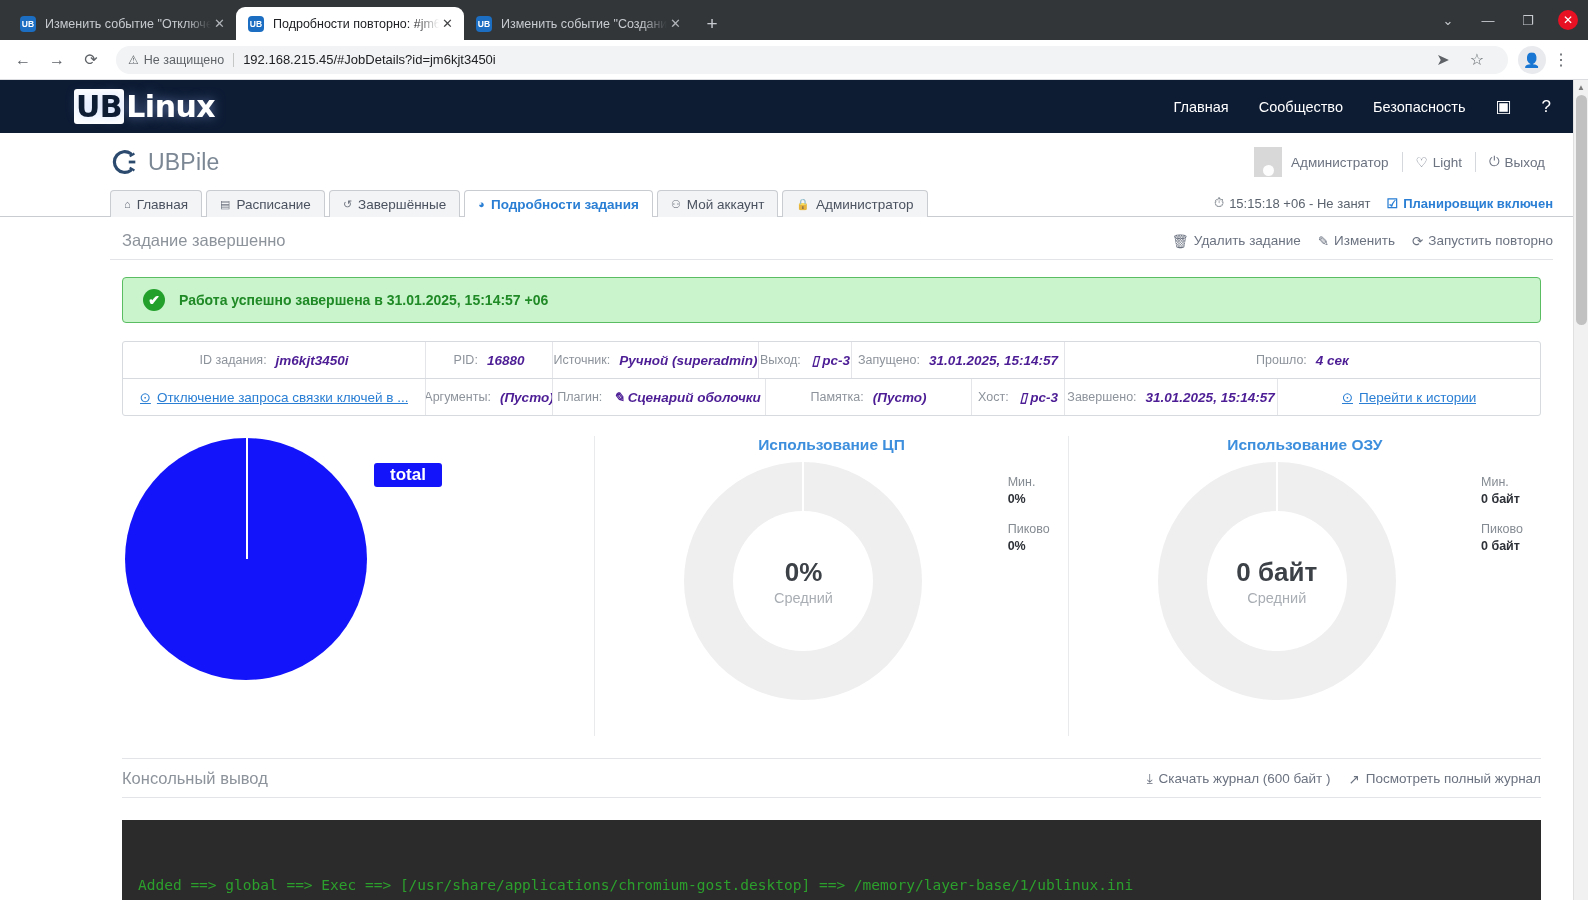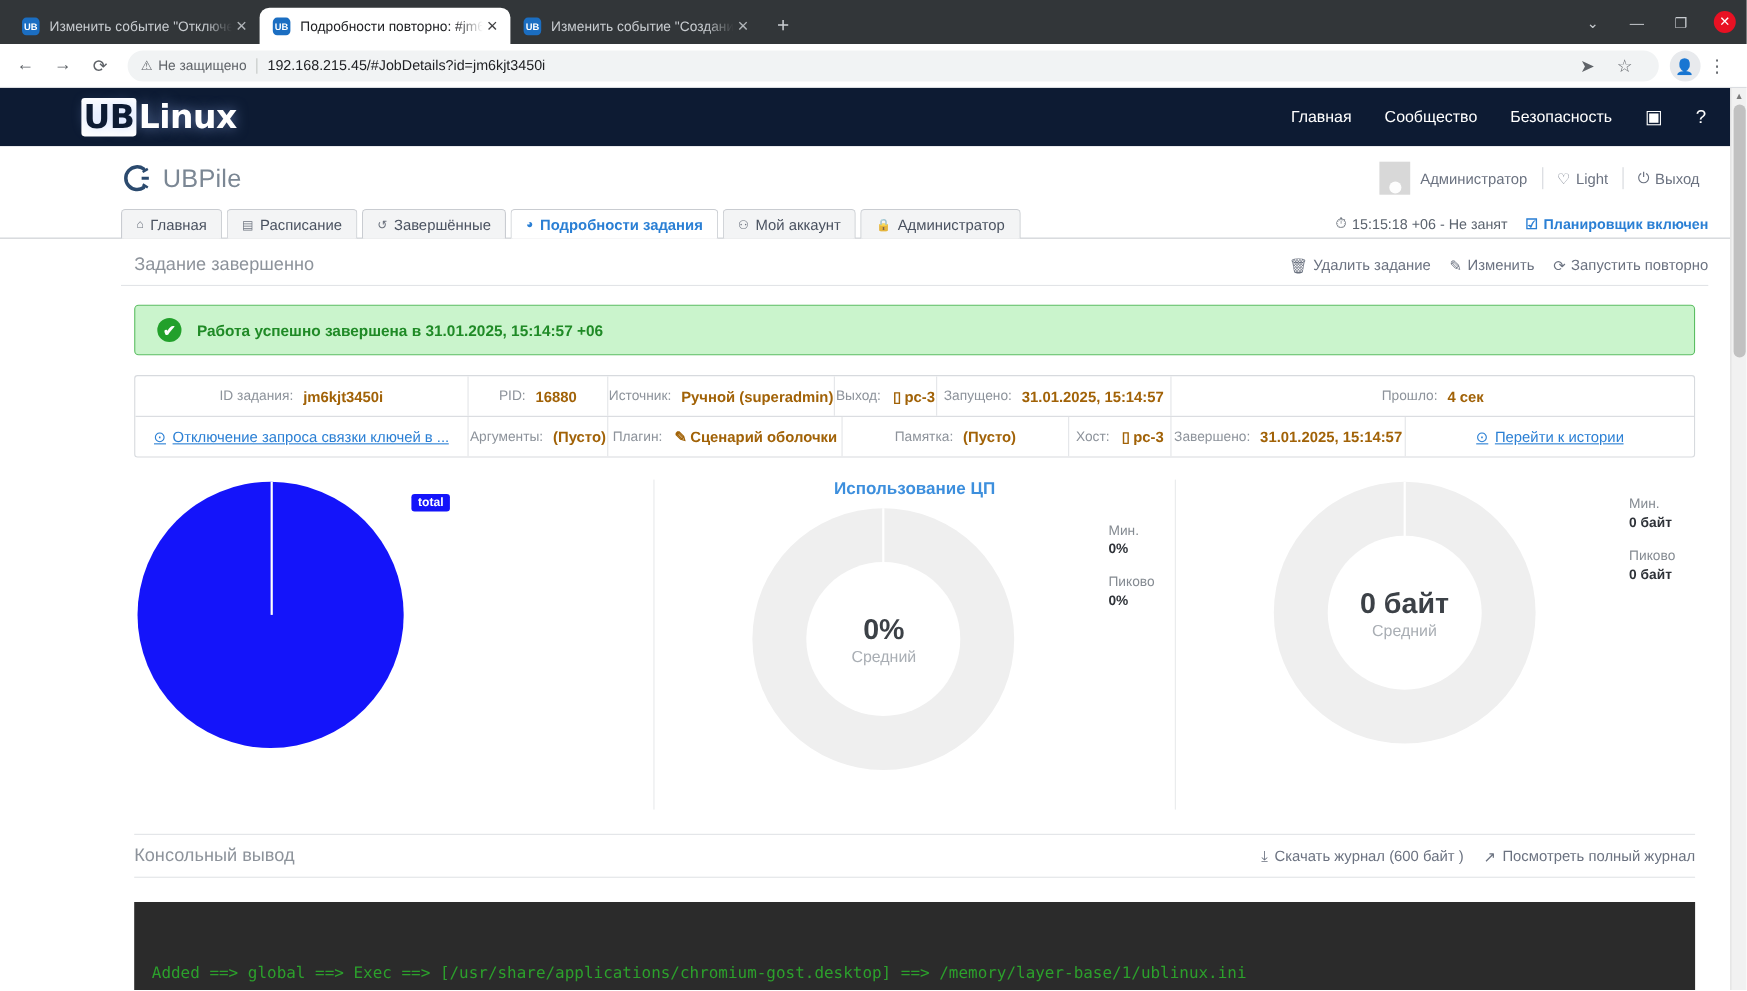--- a/index.html
+++ b/index.html
@@ -220,21 +220,21 @@
   .dt-row { display: flex; }
   .dt-row:first-child { border-bottom: 1px solid #d7dade; }
   .dt-cell {
     display: flex; align-items: center; justify-content: center;
     gap: 9px; height: 36px;
     border-right: 1px solid #e3e5e8;
     padding: 0 13px; white-space: nowrap; overflow: hidden;
   }
   .dt-cell:last-child { border-right: none; }
   .dt-lbl { color: #8d939b; font-size: 12.5px; }
-  .dt-val { color: #a16207; font-size: 13.5px; font-weight: bold; }
+  .dt-val { color: #4c1d95; font-size: 13.5px; font-weight: bold; font-style: italic; }
   .dt-link {
     color: #2a7fd4; font-size: 13.5px; text-decoration: underline;
     display: flex; align-items: center; gap: 6px; overflow: hidden;
     text-overflow: ellipsis;
   }
   .dt-link .ic { text-decoration: none; }
 
   
   .c1 { flex: 0 0 303px; }
   .c2 { flex: 0 0 127px; }
@@ -260,24 +260,24 @@
     width: 242px; height: 242px; border-radius: 50%;
     background: #1414fa;
     position: absolute; left: 3px; top: 2px;
   }
   .pie::after {
     content: ""; position: absolute;
     left: 50%; top: 0; width: 2px; height: 50%;
     background: #ffffff;
   }
   .legend-badge {
-    position: absolute; left: 252px; top: 13px;
+    position: absolute; left: 252px; top: 27px;
     background: #1414fa; color: #ffffff;
-    font-size: 11px; font-weight: bold;
-    padding: 2px 6px; border-radius: 3px;
+    font-size: 17px; font-weight: bold;
+    padding: 2px 16px; border-radius: 3px;
   }
   .donut-wrap { position: relative; height: 250px; display: flex; justify-content: center; }
   .donut {
     width: 238px; height: 238px; border-radius: 50%;
     background: #efefef; position: relative; margin-top: 2px;
     margin-left: -56px;
   }
   .donut::before {
     content: ""; position: absolute; left: 50%; top: 0;
     width: 2px; height: 50%; background: #ffffff; transform: translateX(-50%);
@@ -585,20 +585,21 @@
                 <div class="donut-stats">
                   <div class="st-lbl">Мин.</div>
                   <div class="st-val">0%</div>
                   <div class="st-lbl">Пиково</div>
                   <div class="st-val">0%</div>
                 </div>
               </div>
             </div>
 
             <div class="chartbox">
+              <div class="chart-title">Использование ОЗУ</div>
               <div class="donut-wrap">
                 <div class="donut">
                   <div class="donut-hole">
                     <div class="donut-main">0 байт</div>
                     <div class="donut-sub">Средний</div>
                   </div>
                 </div>
                 <div class="donut-stats">
                   <div class="st-lbl">Мин.</div>
                   <div class="st-val">0 байт</div>

